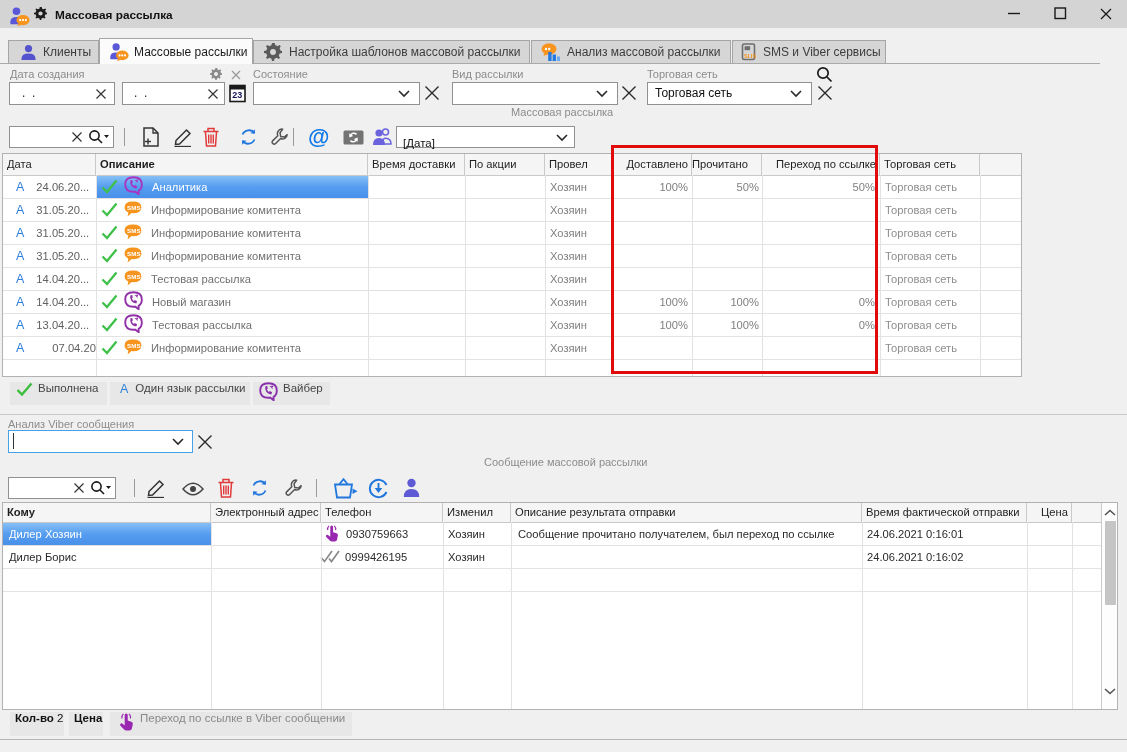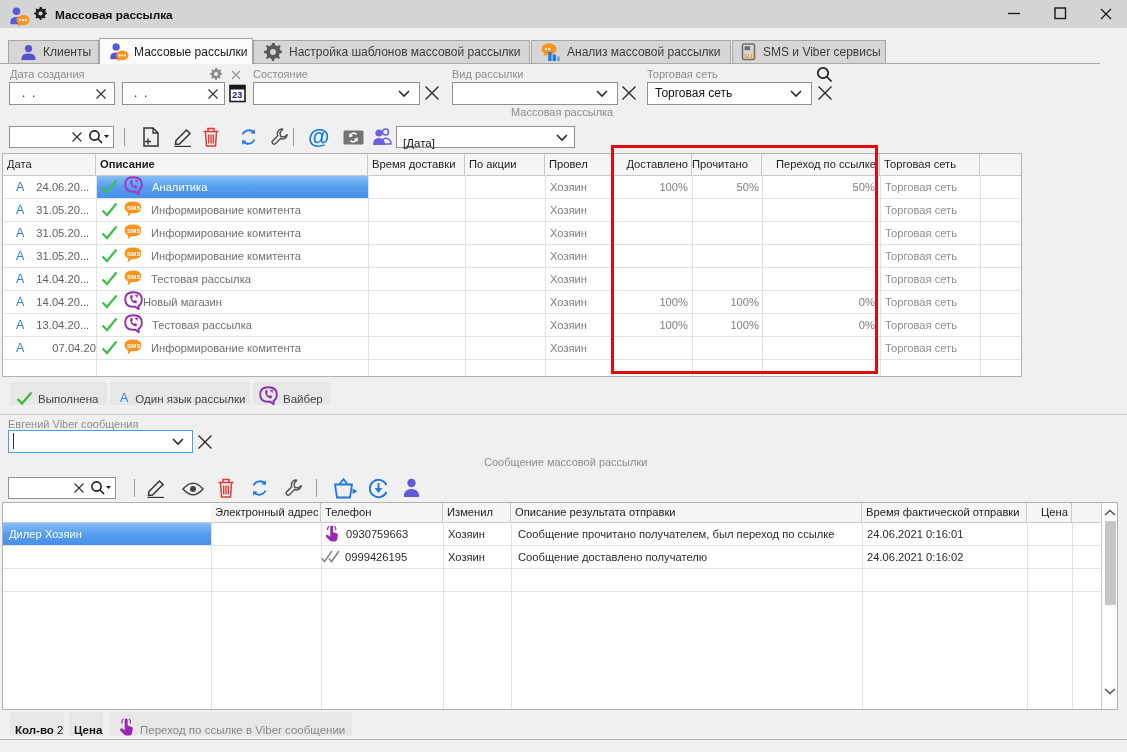--- a/index.html
+++ b/index.html
@@ -22,21 +22,21 @@
 .grid{background:#fff;border:1px solid #b2b2b2;box-sizing:border-box;overflow:hidden;}
 .gh{position:absolute;top:0;height:22px;background:#f5f5f5;border-right:1px solid #c9c9c9;
   box-sizing:border-box;font-size:11.2px;color:#1e1e1e;line-height:21px;padding-left:4px;white-space:nowrap;}
 .hrule{position:absolute;left:0;height:1px;background:#c9c9c9;}
 .rowline{position:absolute;left:0;height:1px;background:#e2e2e2;}
 .colline{position:absolute;top:22px;width:1px;background:#e2e2e2;}
 .cell{position:absolute;font-size:11.2px;line-height:22px;white-space:nowrap;overflow:hidden;}
 .sel{background:linear-gradient(180deg,#86bff5 0%,#569df0 50%,#4890e9 100%);color:#fff;}
 .scroll{position:absolute;top:0;width:17px;background:#fdfdfd;border-left:1px solid #c9c9c9;box-sizing:border-box;}
 .thumb{position:absolute;left:3px;width:11px;background:#c5c5c5;border-radius:1px;}
-.chip{position:absolute;background:#e7e7e7;font-size:11.5px;color:#444;display:flex;align-items:flex-end;white-space:nowrap;}
+.chip{position:absolute;background:#e7e7e7;font-size:11.5px;color:#444;display:flex;align-items:flex-start;white-space:nowrap;}
 .toolsep{width:1px;background:#9a9a9a;}
 </style>
 </head>
 <body>
 
 <div class="abs titlebar"></div>
 <div class="abs" style="left:9px;top:6px;">
 <svg width="21" height="20" viewBox="0 0 24 23">
  <circle cx="8.5" cy="6" r="4.4" fill="#5b57d9"></circle>
  <path d="M1.5 21 L1.5 18 Q1.5 12.6 8.5 12.6 Q12 12.6 13.8 14.2 L13.8 21 Z" fill="#5b57d9"></path>
@@ -343,21 +343,21 @@
     <div class="cell" style="left:547px;top:114px;color:#808080;">Хозяин</div>
     <div class="cell" style="left:882px;top:114px;color:#8e8e8e;">Торговая сеть</div>
     <div class="cell" style="left:0;top:137px;width:93px;height:22px;"><span style="color:#2f7fd9;margin-left:13px;font-size:12.5px;">A</span><span style="color:#606060;margin-left:12px;">14.04.20...</span></div>
     <div class="cell" style="left:94px;top:137px;width:271px;height:22px;"><span style="margin-left:4px;"><svg width="17" height="15" viewBox="0 0 17 15" style="vertical-align:-3px;">
           <path d="M1.5 8.5 L6 13 L15.5 1.5" fill="none" stroke="#3fc04a" stroke-width="2.3"></path>
         </svg></span><span style="margin-left:6px;"><svg width="19" height="19" viewBox="0 0 19 19" style="vertical-align:-4px;">
           <path d="M9.5 1.2 Q17.8 1.2 17.8 8.5 Q17.8 13.1 14.6 14.8 L14.6 18.2 L11.1 15.6 Q10.3 15.7 9.5 15.7 Q1.2 15.7 1.2 8.5 Q1.2 1.2 9.5 1.2 Z" fill="none" stroke="#9031a7" stroke-width="1.9"></path>
           <path d="M6.4 4.2 Q5.5 7.5 7.4 9.9 Q9.3 12.3 12.3 12.5 L13.1 10.2 L10.8 9.1 L9.9 9.9 Q8.2 9 7.9 7.1 L8.9 6.5 L8.2 4 Z" fill="#9031a7"></path>
           <path d="M10.8 4.3 q2.2 0.2 2.5 2.4" fill="none" stroke="#9031a7" stroke-width="0.9"></path>
           <circle cx="13.1" cy="4.5" r="1" fill="#9031a7"></circle>
-        </svg></span><span style="color:#707070;">Новый магазин</span></div>
+        </svg></span><span style="margin-left:9px;color:#707070;">Новый магазин</span></div>
     <div class="cell" style="left:547px;top:137px;color:#808080;">Хозяин</div>
     <div class="cell" style="left:609px;top:137px;width:76px;text-align:right;color:#808080;">100%</div>
     <div class="cell" style="left:689px;top:137px;width:67px;text-align:right;color:#808080;">100%</div>
     <div class="cell" style="left:759px;top:137px;width:113px;text-align:right;color:#808080;">0%</div>
     <div class="cell" style="left:882px;top:137px;color:#8e8e8e;">Торговая сеть</div>
     <div class="cell" style="left:0;top:160px;width:93px;height:22px;"><span style="color:#2f7fd9;margin-left:13px;font-size:12.5px;">A</span><span style="color:#606060;margin-left:12px;">13.04.20...</span></div>
     <div class="cell" style="left:94px;top:160px;width:271px;height:22px;"><span style="margin-left:4px;"><svg width="17" height="15" viewBox="0 0 17 15" style="vertical-align:-3px;">
           <path d="M1.5 8.5 L6 13 L15.5 1.5" fill="none" stroke="#3fc04a" stroke-width="2.3"></path>
         </svg></span><span style="margin-left:6px;"><svg width="19" height="19" viewBox="0 0 19 19" style="vertical-align:-4px;">
           <path d="M9.5 1.2 Q17.8 1.2 17.8 8.5 Q17.8 13.1 14.6 14.8 L14.6 18.2 L11.1 15.6 Q10.3 15.7 9.5 15.7 Q1.2 15.7 1.2 8.5 Q1.2 1.2 9.5 1.2 Z" fill="none" stroke="#9031a7" stroke-width="1.9"></path>
@@ -418,21 +418,21 @@
 <div class="chip" style="left:253px;top:382px;width:77px;height:23px;">
  <svg width="19" height="19" viewBox="0 0 19 19" style="margin:0 5px 0 6px;">
   <path d="M9.5 1.2 Q17.8 1.2 17.8 8.5 Q17.8 13.1 14.6 14.8 L14.6 18.2 L11.1 15.6 Q10.3 15.7 9.5 15.7 Q1.2 15.7 1.2 8.5 Q1.2 1.2 9.5 1.2 Z" fill="none" stroke="#8a31ad" stroke-width="1.9"></path>
   <path d="M6.4 4.2 Q5.5 7.5 7.4 9.9 Q9.3 12.3 12.3 12.5 L13.1 10.2 L10.8 9.1 L9.9 9.9 Q8.2 9 7.9 7.1 L8.9 6.5 L8.2 4 Z" fill="#8a31ad"></path>
   <path d="M10.8 4.3 q2.2 0.2 2.5 2.4" fill="none" stroke="#8a31ad" stroke-width="0.9"></path>
       <circle cx="13.1" cy="4.5" r="1" fill="#8a31ad"></circle>
  </svg>Вайбер</div>
 
 <div class="abs" style="left:0;top:414px;width:1127px;height:1px;background:#c9c9c9;"></div>
 
-<div class="abs flabel" style="left:8px;top:418px;">Евгений Viber сообщения</div>
+<div class="abs flabel" style="left:8px;top:418px;">Анализ Viber сообщения</div>
 <div class="abs" style="left:8px;top:430px;width:185px;height:23px;background:#fff;border:1px solid #45a2e8;box-sizing:border-box;"></div>
 <div class="abs" style="left:13px;top:433px;width:1px;height:16px;background:#333;"></div>
 <div class="abs" style="left:172px;top:438px;">
  <svg width="12" height="8">
       <path d="M1 1 L6 6 L11 1" class="chev"></path>
     </svg>
 </div>
 <div class="abs" style="left:197px;top:434px;">
  <svg width="16" height="16">
       <path d="M1.5 1.5 L14.5 14.5 M14.5 1.5 L1.5 14.5" stroke="#2a2a2a" stroke-width="1.4"></path>
@@ -513,43 +513,44 @@
 </div>
 
 <div class="abs" style="left:403px;top:478px;">
  <svg width="17" height="20" viewBox="0 0 17 20">
   <circle cx="8.5" cy="5" r="4.2" fill="#5e5ad5"></circle>
   <path d="M0.8 19 Q0.8 11 8.5 11 Q16.2 11 16.2 19 Z" fill="#5e5ad5"></path>
  </svg>
 </div>
 
 <div class="abs grid" style="left:2px;top:502px;width:1116px;height:208px;" id="t2">
+    <div class="gh" style="left:0px;width:208px;height:19px;line-height:18px;font-weight:bold;">Кому</div>
     <div class="gh" style="left:208px;width:110px;height:19px;line-height:18px;">Электронный адрес</div>
     <div class="gh" style="left:318px;width:122px;height:19px;line-height:18px;">Телефон</div>
     <div class="gh" style="left:440px;width:68px;height:19px;line-height:18px;">Изменил</div>
     <div class="gh" style="left:508px;width:351px;height:19px;line-height:18px;">Описание результата отправки</div>
     <div class="gh" style="left:859px;width:165px;height:19px;line-height:18px;">Время фактической отправки</div>
     <div class="gh" style="left:1024px;width:45px;height:19px;line-height:18px;text-align:right;padding-right:3px;padding-left:0;">Цена</div>
     <div class="gh" style="left:1069px;width:29px;border-right:none;height:19px;"></div>
     <div class="hrule" style="top:19px;width:1098px;"></div>
     <div class="cell sel" style="left:0;top:20px;width:208px;height:22px;"><span style="margin-left:6px;color:#fff;">Дилер Хозяин</span></div>
     <div class="cell" style="left:321px;top:20px;width:119px;"><svg width="15" height="18" viewBox="0 0 16 19" style="vertical-align:-4px;">
         <path d="M6.7 13.4 L6.7 3.1 Q6.7 1.5 8.2 1.5 Q9.7 1.5 9.7 3.1 L9.7 8.6 L13.4 9.7 Q15.2 10.3 14.8 12.2 L13.9 16.6 Q13.5 18.5 11.5 18.5 L8.3 18.5 Q7.1 18.5 6.1 17.5 L2.6 13.9 Q1.5 12.7 2.5 11.7 Q3.5 10.8 4.6 11.8 Z" fill="#9a27b0"></path>
         <path d="M4 6.5 A4.6 4.6 0 0 1 5.4 1.9" fill="none" stroke="#9a27b0" stroke-width="1.2"></path>
         <path d="M12.4 6.5 A4.6 4.6 0 0 0 11 1.9" fill="none" stroke="#9a27b0" stroke-width="1.2"></path>
       </svg><span style="margin-left:7px;color:#2a2a2a;">0930759663</span></div>
     <div class="cell" style="left:445px;top:20px;color:#2a2a2a;">Хозяин</div>
     <div class="cell" style="left:515px;top:20px;color:#2a2a2a;">Сообщение прочитано получателем, был переход по ссылке</div>
     <div class="cell" style="left:864px;top:20px;color:#2a2a2a;">24.06.2021 0:16:01</div>
+    <div class="cell" style="left:0;top:43px;width:208px;"><span style="margin-left:6px;color:#2a2a2a;">Дилер Борис</span></div>
     <div class="cell" style="left:317px;top:43px;width:123px;"><svg width="20" height="13" viewBox="0 0 20 13" style="vertical-align:-2px;">
         <path d="M1 7.5 L4.5 11.5 L12 1" fill="none" stroke="#8a8a8a" stroke-width="1.7"></path>
         <path d="M9 8.5 L11.5 11.5 L19 1" fill="none" stroke="#8a8a8a" stroke-width="1.7"></path>
       </svg><span style="margin-left:5px;color:#2a2a2a;">0999426195</span></div>
     <div class="cell" style="left:445px;top:43px;color:#2a2a2a;">Хозяин</div>
-    <div class="cell" style="left:515px;top:43px;color:#2a2a2a;">Сообщение доставлено получателю</div>
     <div class="cell" style="left:864px;top:43px;color:#2a2a2a;">24.06.2021 0:16:02</div>
     <div class="rowline" style="top:42px;width:1098px;"></div>
     <div class="rowline" style="top:65px;width:1098px;"></div>
     <div class="rowline" style="top:88px;width:1098px;"></div>
     <div class="colline" style="left:208px;top:19px;height:187px;"></div>
     <div class="colline" style="left:318px;top:19px;height:187px;"></div>
     <div class="colline" style="left:440px;top:19px;height:187px;"></div>
     <div class="colline" style="left:508px;top:19px;height:187px;"></div>
     <div class="colline" style="left:859px;top:19px;height:187px;"></div>
     <div class="colline" style="left:1024px;top:19px;height:187px;"></div>

